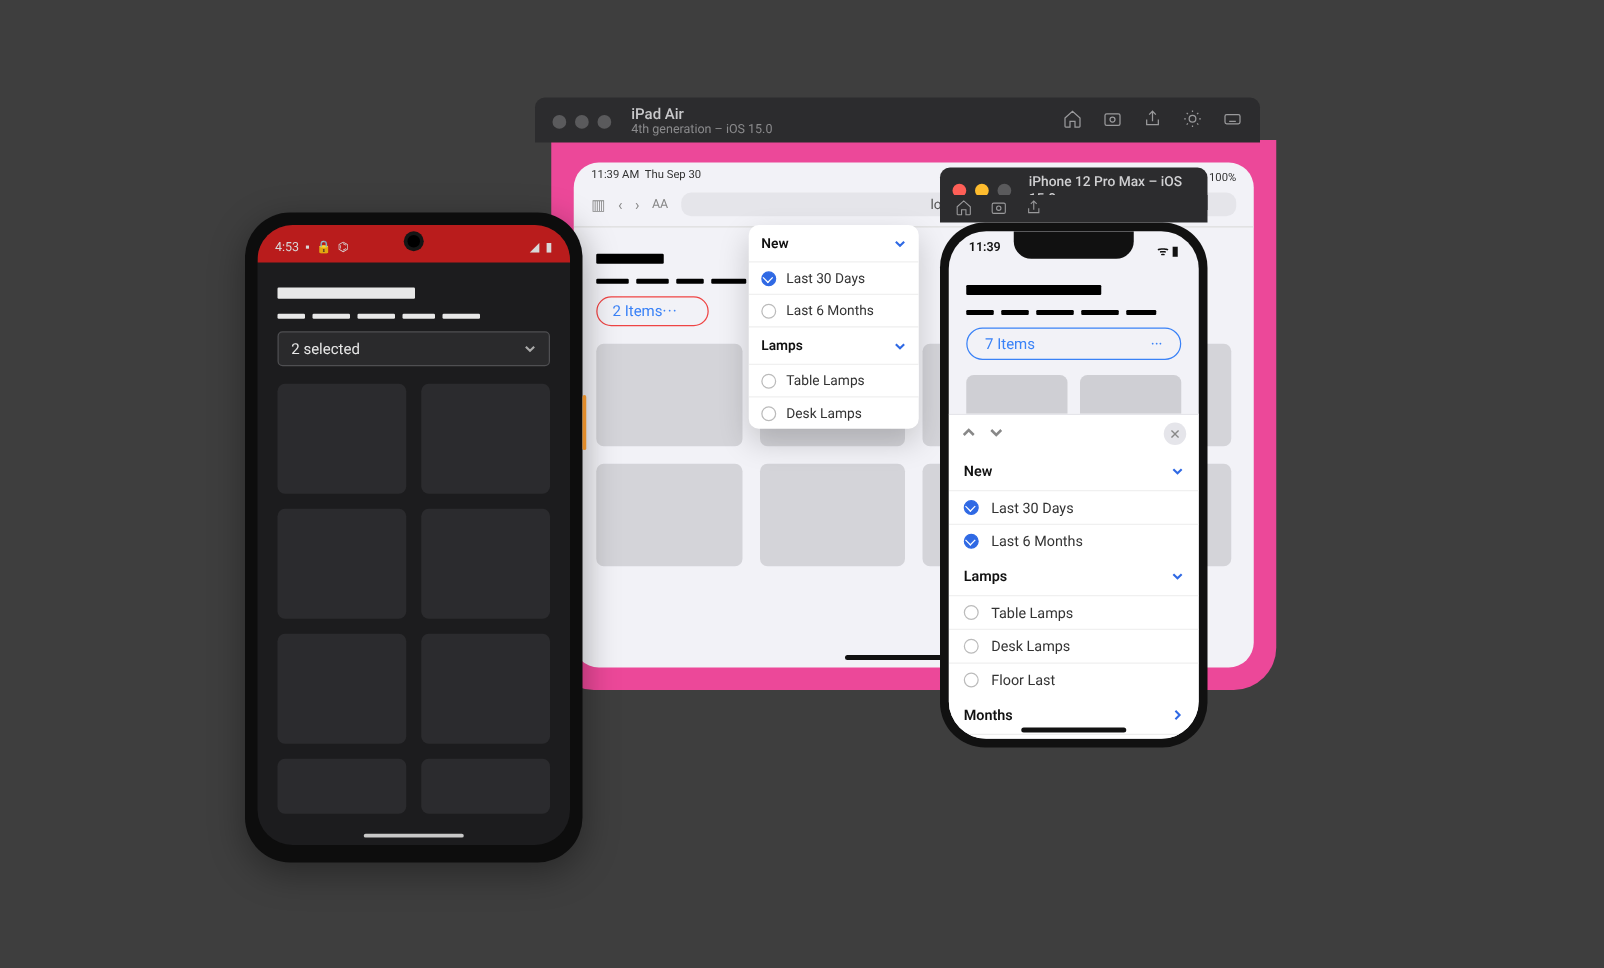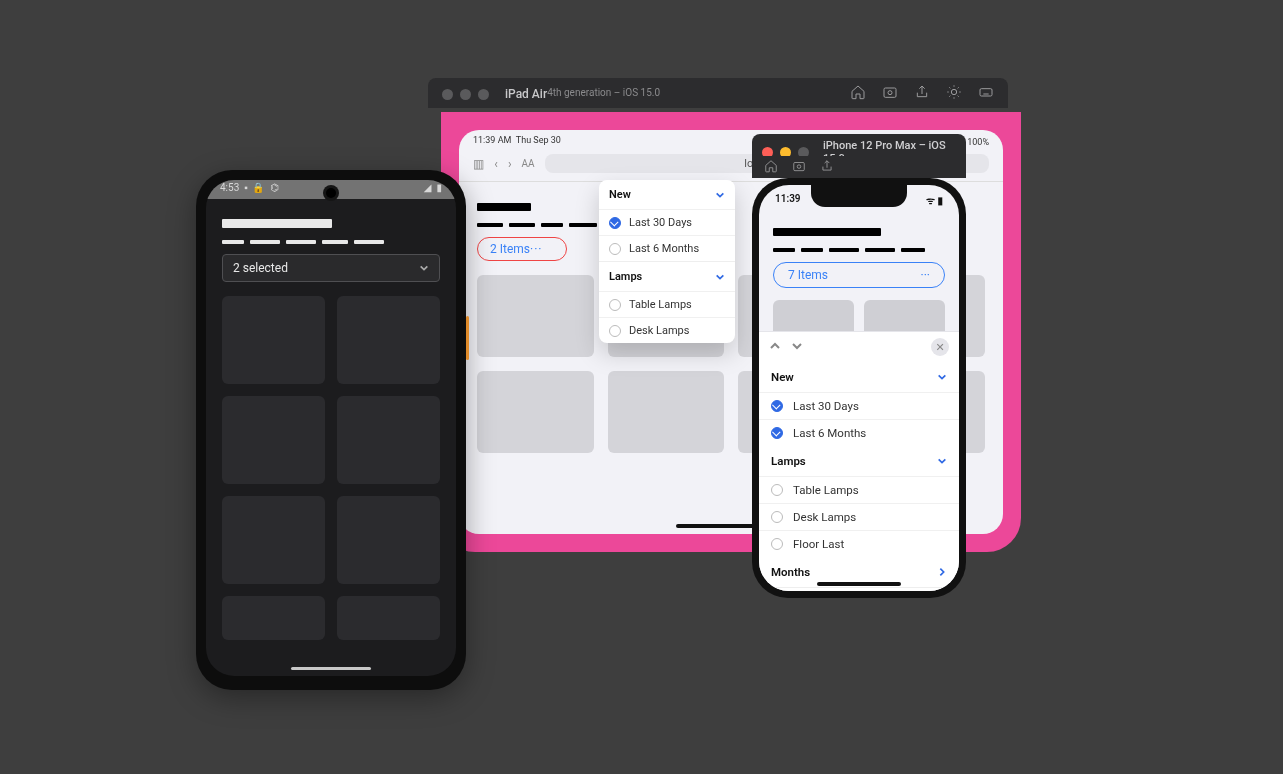--- a/index.html
+++ b/index.html
@@ -21,21 +21,21 @@
     padding: 6px 14px 4px 14px;
     display: flex;
     align-items: center;
     gap: 10px;
     color: #a6a6a6;
     font-size: 11px;
     z-index: 10;
   }
   .traffic-dots { display: flex; gap: 7px; margin-right: 6px;}
   .traffic-dots span { width: 11px; height: 11px; border-radius: 50%; background:#5a5a5c; }
-  .ipad-title { display:flex; flex-direction:row; line-height:1.2; flex:1;}
+  .ipad-title { display:flex; flex-direction:column; line-height:1.2; flex:1;}
   .ipad-title .t1 { color:#c8c8ca; font-weight:500; font-size:12px;}
   .ipad-title .t2 { color:#8a8a8c; font-size:10px;}
   .ipad-tools { display:flex; gap:16px; color:#9a9a9c; font-size:16px;}
   .ipad-tools span svg { width:16px; height:16px; fill:none; stroke:#9a9a9c; stroke-width:1.5; }
 
   .ipad-body {
     position:absolute;
     left:441px; top:112px;
     width:580px; height:440px;
     background:#ec4899;
@@ -231,24 +231,24 @@
     overflow:hidden;
     position:relative;
     color:#eaeaea;
   }
   .android-camera {
     position:absolute; top:8px; left:50%; transform:translateX(-50%);
     width:10px; height:10px; background:#000; border-radius:50%;
     box-shadow:0 0 0 3px #151515;
   }
   .and-status {
-    background:#737373;
+    background:#b91c1c;
     display:flex; justify-content:space-between; align-items:center;
     font-size:10px; color:#d8d8d8;
-    padding:2px 14px 6px;
+    padding:12px 14px 6px;
   }
   .and-icons { display:flex; gap:5px; align-items:center;}
   .and-content { padding:14px 16px;}
   .and-redact-bar { height:9px; background:#e8e8e8; border-radius:1px; display:inline-block;}
   .and-redact-row { display:flex; gap:6px; margin-top:8px;}
   .and-select {
     margin-top:10px;
     border:1px solid #4f4f52;
     background:#2a2a2c;
     border-radius:4px;

